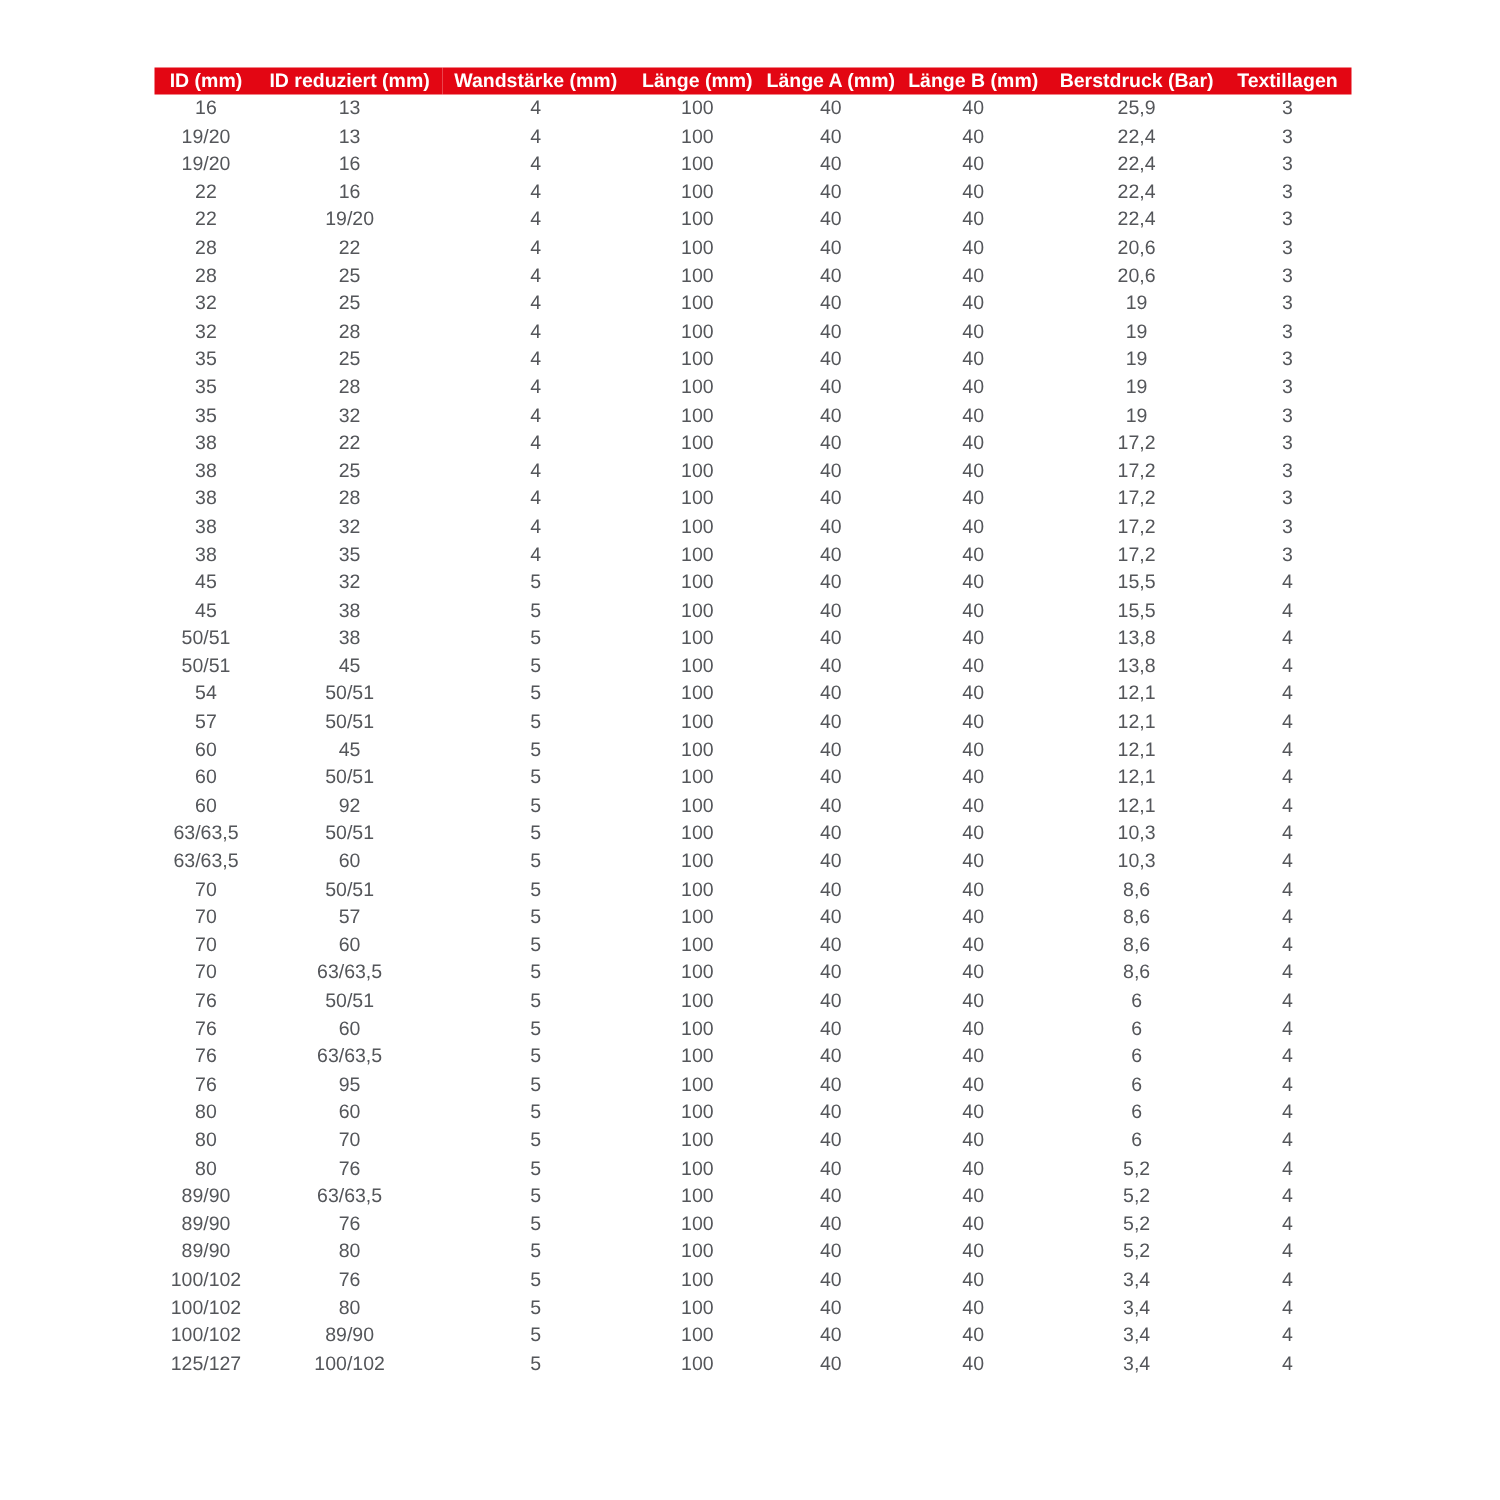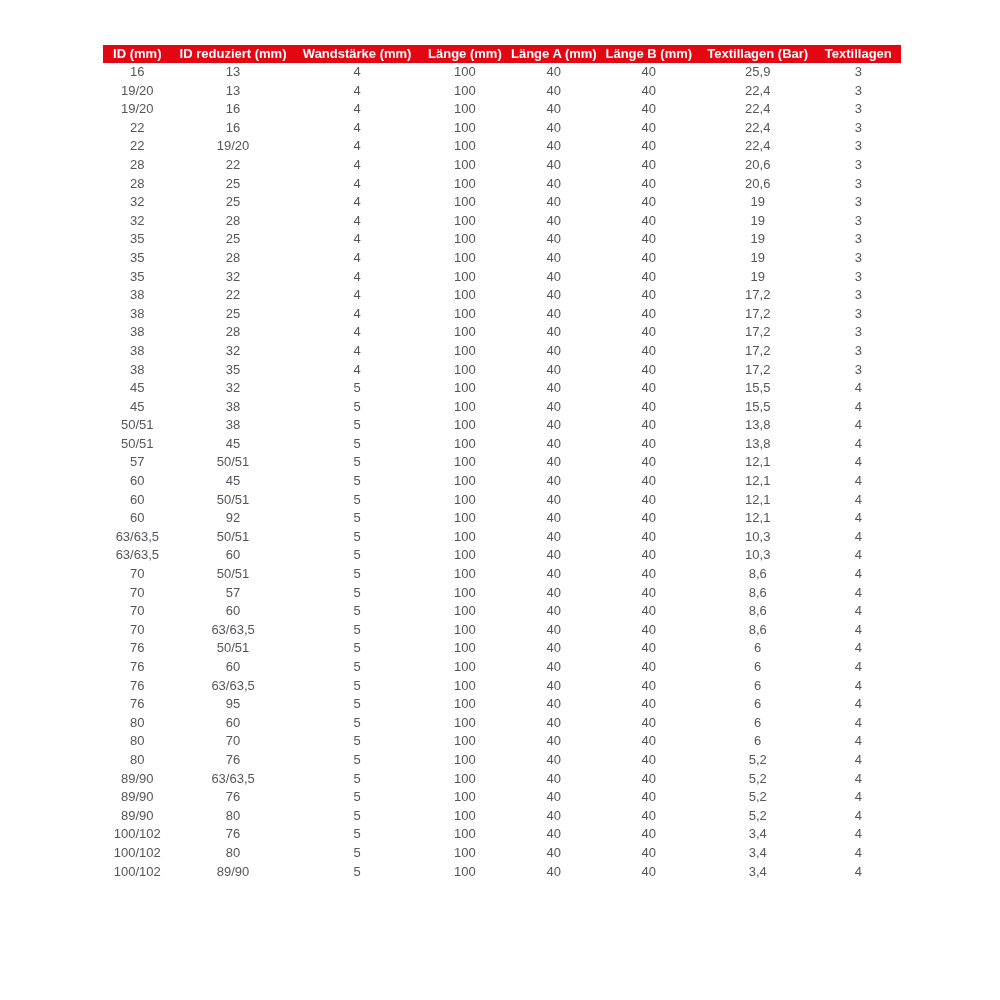--- a/index.html
+++ b/index.html
@@ -64,21 +64,21 @@
           <col style="width: 10.7%;">
         </colgroup>
       <thead>
         <tr id="header-row">
             <th>ID (mm)</th>
             <th>ID reduziert (mm)</th>
             <th>Wandstärke (mm)</th>
             <th>Länge (mm)</th>
             <th>Länge A (mm)</th>
             <th>Länge B (mm)</th>
-            <th>Textillagen (Bar)</th>
+            <th>Berstdruck (Bar)</th>
             <th>Textillagen</th>
           </tr>
       </thead>
       <tbody id="table-body">
           <tr>
             <td>16</td>
             <td>13</td>
             <td>4</td>
             <td>100</td>
             <td>40</td>
@@ -280,20 +280,30 @@
             <td>50/51</td>
             <td>45</td>
             <td>5</td>
             <td>100</td>
             <td>40</td>
             <td>40</td>
             <td>13,8</td>
             <td>4</td>
           </tr>
           <tr>
+            <td>54</td>
+            <td>50/51</td>
+            <td>5</td>
+            <td>100</td>
+            <td>40</td>
+            <td>40</td>
+            <td>12,1</td>
+            <td>4</td>
+          </tr>
+          <tr>
             <td>57</td>
             <td>50/51</td>
             <td>5</td>
             <td>100</td>
             <td>40</td>
             <td>40</td>
             <td>12,1</td>
             <td>4</td>
           </tr>
           <tr>
@@ -502,20 +512,30 @@
             <td>5</td>
             <td>100</td>
             <td>40</td>
             <td>40</td>
             <td>3,4</td>
             <td>4</td>
           </tr>
           <tr>
             <td>100/102</td>
             <td>89/90</td>
+            <td>5</td>
+            <td>100</td>
+            <td>40</td>
+            <td>40</td>
+            <td>3,4</td>
+            <td>4</td>
+          </tr>
+          <tr>
+            <td>125/127</td>
+            <td>100/102</td>
             <td>5</td>
             <td>100</td>
             <td>40</td>
             <td>40</td>
             <td>3,4</td>
             <td>4</td>
           </tr>
         </tbody>
     </table>
   </div>

